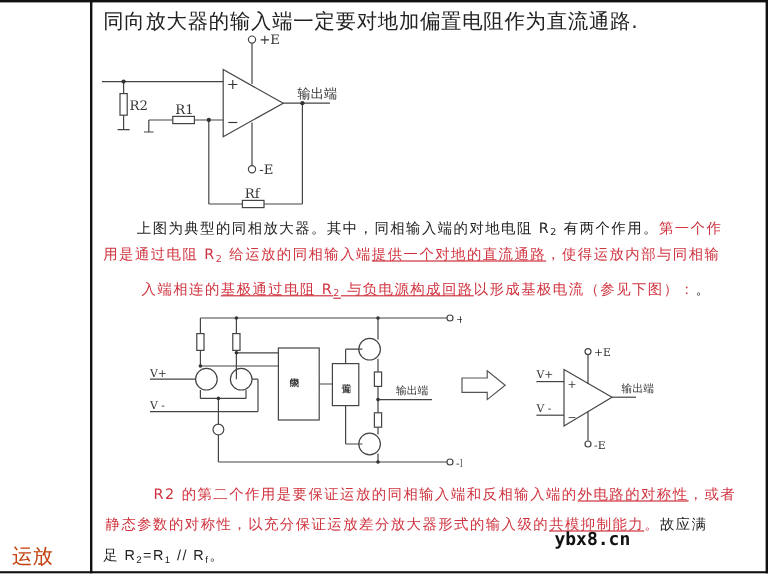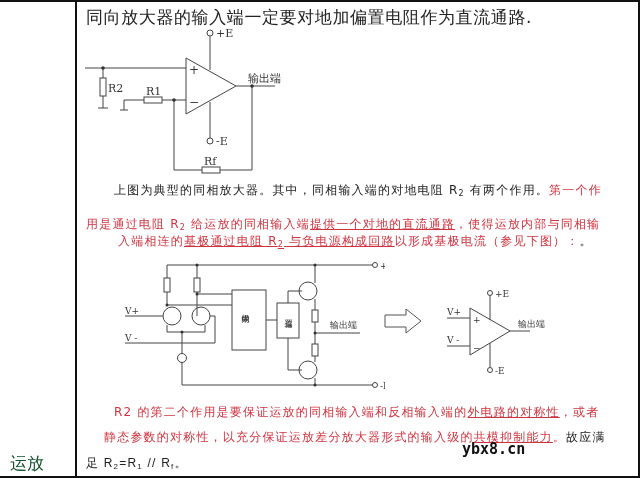--- a/index.html
+++ b/index.html
@@ -10,21 +10,21 @@
     }
     .frame {
       position: absolute; left: 0; top: 0; width: 640px; height: 478px;
       box-sizing: border-box;
       border-top: 2px solid #111; border-bottom: 2px solid #111; border-right: 2px solid #111;
     }
     .col-divider {
       position: absolute; left: 75px; top: 0; width: 2px; height: 478px; background: #111;
     }
     .left-label {
-      position: absolute; left: 10px; top: 452px; font-size: 17px; color: #14532d;
+      position: absolute; left: 10px; top: 452px; font-size: 17px; color: #c2410c;
       font-family: "DejaVu Sans", "Liberation Sans", sans-serif;
     }
     .line {
       position: absolute; white-space: nowrap; color: #222;
       font-family: "DejaVu Sans", "Liberation Sans", sans-serif;
     }
     .l1 { left: 86px; top: 6px; font-size: 17px; letter-spacing: 0.6px; }
     .para { font-size: 12px; letter-spacing: 1.2px; }
     .red { color: #d0333f; }
     .u { text-decoration: underline; text-decoration-color: #d0333f; }
@@ -88,21 +88,21 @@
   <text x="109" y="84" font-size="12">−</text>
   <text x="28" y="70" font-size="11">R2</text>
   <text x="66" y="73" font-size="11">R1</text>
   <text x="124" y="143" font-size="11">Rf</text>
   <text x="168" y="60" font-size="11" font-family="DejaVu Sans, sans-serif">输出端</text>
 </svg>
 
 <div class="line para" style="left:114px;top:182px;">
   <span>上图为典型的同相放大器。其中，同相输入端的对地电阻 R</span><span class="sub">2</span><span> 有两个作用。</span><span class="red">第一个作</span>
 </div>
-<div class="line para red" style="left:86px;top:216px;">
+<div class="line para red" style="left:86px;top:204px;">
   <span>用是通过电阻 R</span><span class="sub">2</span><span> 给运放的同相输入端</span><span class="u">提供一个对地的直流通路</span><span>，使得运放内部与同相输</span>
 </div>
 <div class="line para red" style="left:86px;top:233px;margin-left:32px;">
   <span>入端相连的</span><span class="u">基极通过电阻 R</span><span class="sub u">2</span><span class="u"> 与负电源构成回路</span><span>以形成基极电流（参见下图）：</span><span style="color:#222">。</span>
 </div>
 
 <svg style="position:absolute;left:115px;top:258px" width="270" height="135" viewBox="0 0 270 135">
   <g stroke="#444" stroke-width="1" fill="none">
 
     <line x1="52" y1="7" x2="258" y2="7"></line>
@@ -195,23 +195,23 @@
   </g>
   <text x="50" y="12" font-size="9">+E</text>
   <text x="50" y="89" font-size="9">-E</text>
   <text x="2" y="30" font-size="9">V+</text>
   <text x="2" y="58" font-size="9">V -</text>
   <text x="28" y="38" font-size="9">+</text>
   <text x="28" y="66" font-size="9">−</text>
   <text x="73" y="42" font-size="9" font-family="DejaVu Sans, sans-serif">输出端</text>
 </svg>
 
-<div class="line para red" style="left:114px;top:404px;">
+<div class="line para red" style="left:128px;top:404px;">
   <span>R2 的第二个作用是要保证运放的同相输入端和反相输入端的</span><span class="u">外电路的对称性</span><span>，或者</span>
 </div>
-<div class="line para red" style="left:104px;top:429px;">
+<div class="line para red" style="left:88px;top:429px;">
   <span>静态参数的对称性，以充分保证运放差分放大器形式的输入级的</span><span class="u">共模抑制能力</span><span>。</span><span style="color:#222">故应满</span>
 </div>
 <div class="line para" style="left:86px;top:455px;font-family:Liberation Sans, sans-serif;">
   <span>足 R</span><span class="sub">2</span><span>=R</span><span class="sub">1</span><span> // R</span><span class="sub">f</span><span>。</span>
 </div>
 
 <div class="watermark">ybx8.cn</div>
 
 </body></html>

